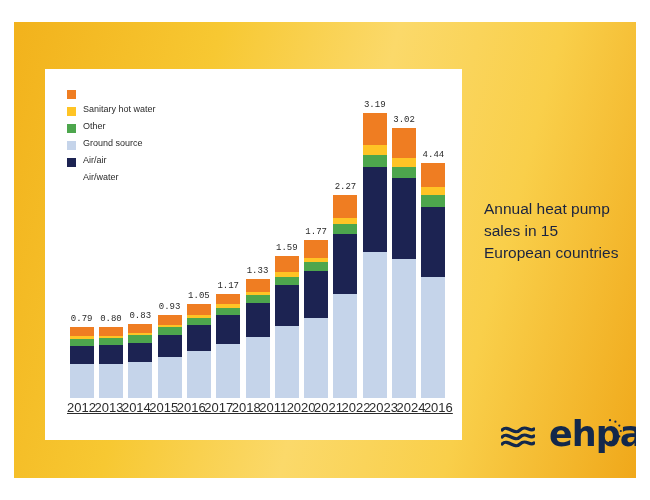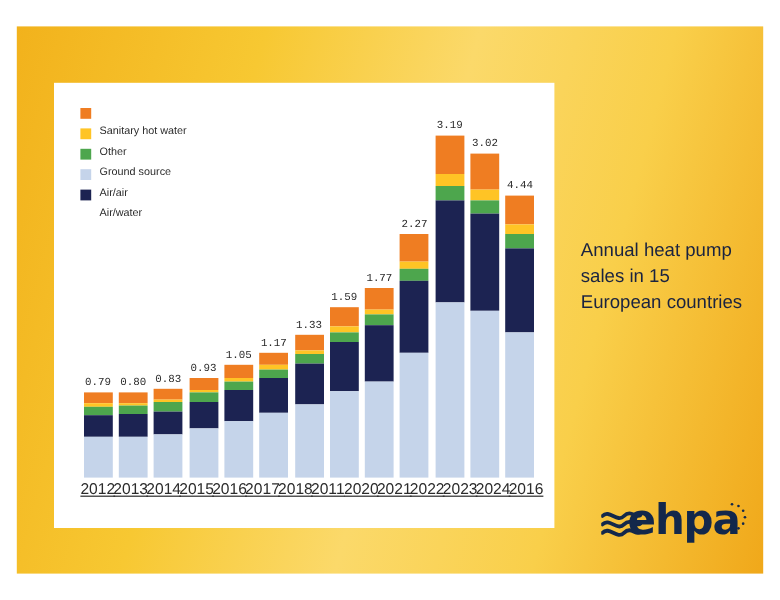--- a/index.html
+++ b/index.html
@@ -145,21 +145,21 @@
     width: 118px;
     height: 44px;
   }
   .logo-wave {
     position: absolute;
     left: 0;
     top: 8px;
   }
   .logo-text {
     position: absolute;
-    left: 22px;
+    left: 48px;
     top: -2px;
     font-size: 35px;
     font-weight: bold;
     color: #13284b;
     letter-spacing: -1px;
     font-family: "DejaVu Sans", sans-serif;
   }
   .logo-stars {
     position: absolute;
     left: 96px;

